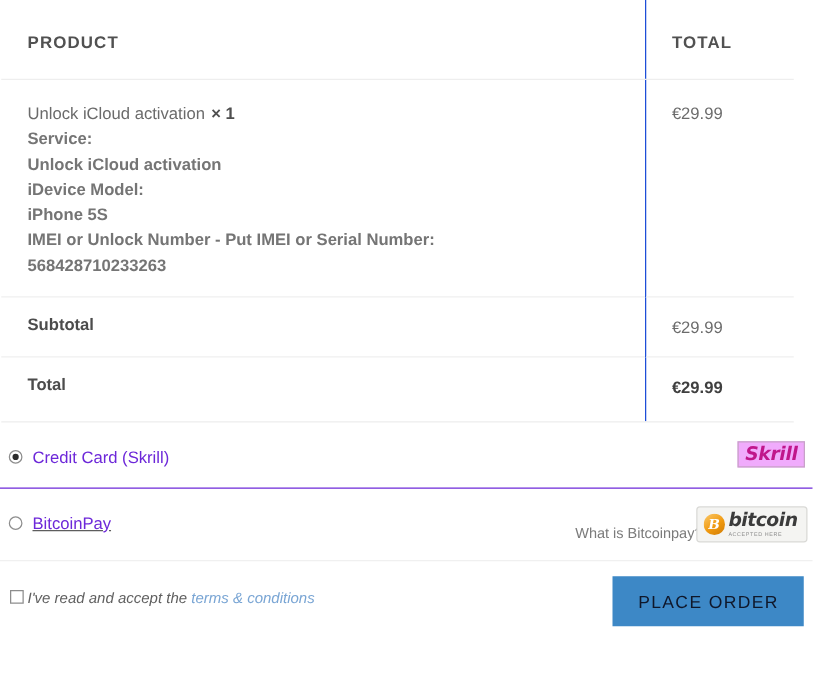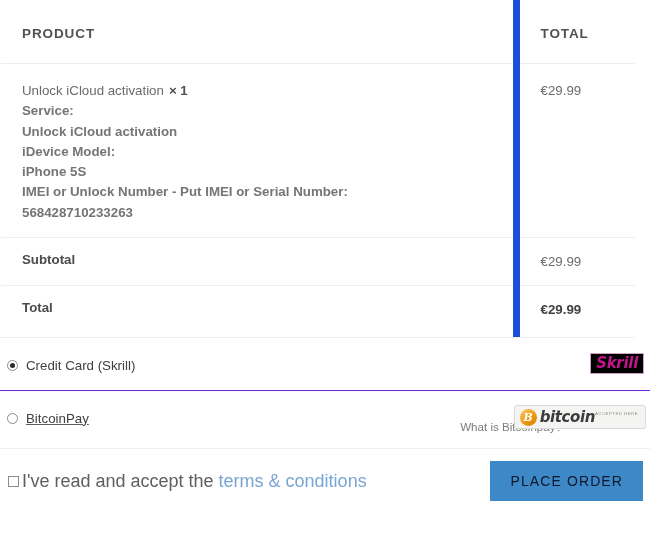--- a/index.html
+++ b/index.html
@@ -27,21 +27,21 @@
   .order-table {
     width: 634px;
     margin: 0 0 0 1px;
     border-collapse: collapse;
     table-layout: fixed;
   }
   .order-table th,
   .order-table td {
     text-align: left;
     vertical-align: top;
-    border-right: 7px solid #1d4ed8;
+    border-right: 1px solid #1d4ed8;
   }
   .order-table th:last-child,
   .order-table td:last-child {
     border-right: none;
   }
 
   .col-product { width: 515px; }
   .col-total   { width: 119px; }
 
   .order-table thead th {
@@ -150,35 +150,35 @@
     left: 50%;
     top: 50%;
     width: 5px;
     height: 5px;
     margin: -2.5px 0 0 -2.5px;
     border-radius: 50%;
     background: #2b2b2b;
   }
   .pay-label {
     font-size: 13.3px;
-    color: #404040;
+    color: #6d28d9;
   }
   .pay-desc {
     font-size: 13.3px;
     color: #6b6b6b;
     margin: 8px 0 0 2px;
     line-height: 18px;
   }
 
   
   .skrill-badge {
     position: absolute;
     right: 6px;
     top: 15px;
-    background: #000000;
+    background: #f0abfc;
     border: 1px solid #c8a2c8;
     padding: 1px 5px 2px 5px;
     box-shadow: 0 0 0 1px #ffffff;
   }
   .skrill-text {
     font-family: "DejaVu Sans", sans-serif;
     font-size: 15px;
     font-weight: bold;
     font-style: italic;
     color: #c0168b;
@@ -214,21 +214,21 @@
   .btc-coin span {
     color: #ffffff;
     font-family: "DejaVu Serif", serif;
     font-size: 11px;
     font-weight: bold;
     font-style: italic;
     line-height: 11px;
   }
   .btc-words {
     display: flex;
-    flex-direction: row;
+    flex-direction: column;
     align-items: flex-start;
   }
   .btc-name {
     font-family: "DejaVu Sans", sans-serif;
     font-size: 15px;
     font-weight: bold;
     font-style: italic;
     color: #3b3b3b;
     line-height: 15px;
     letter-spacing: -0.4px;
@@ -276,22 +276,23 @@
   .checkbox {
     width: 11px;
     height: 11px;
     border: 1px solid #8d8d8d;
     background: #ffffff;
     box-sizing: border-box;
     margin-right: 3px;
     flex: none;
   }
   .terms-text {
-    font-size: 18px;
+    font-size: 12px;
     color: #5f5f5f;
+    font-style: italic;
   }
   .terms-link {
     color: #79a5d4;
     text-decoration: none;
   }
 
   .place-order {
     position: absolute;
     right: 7px;
     top: 12px;

